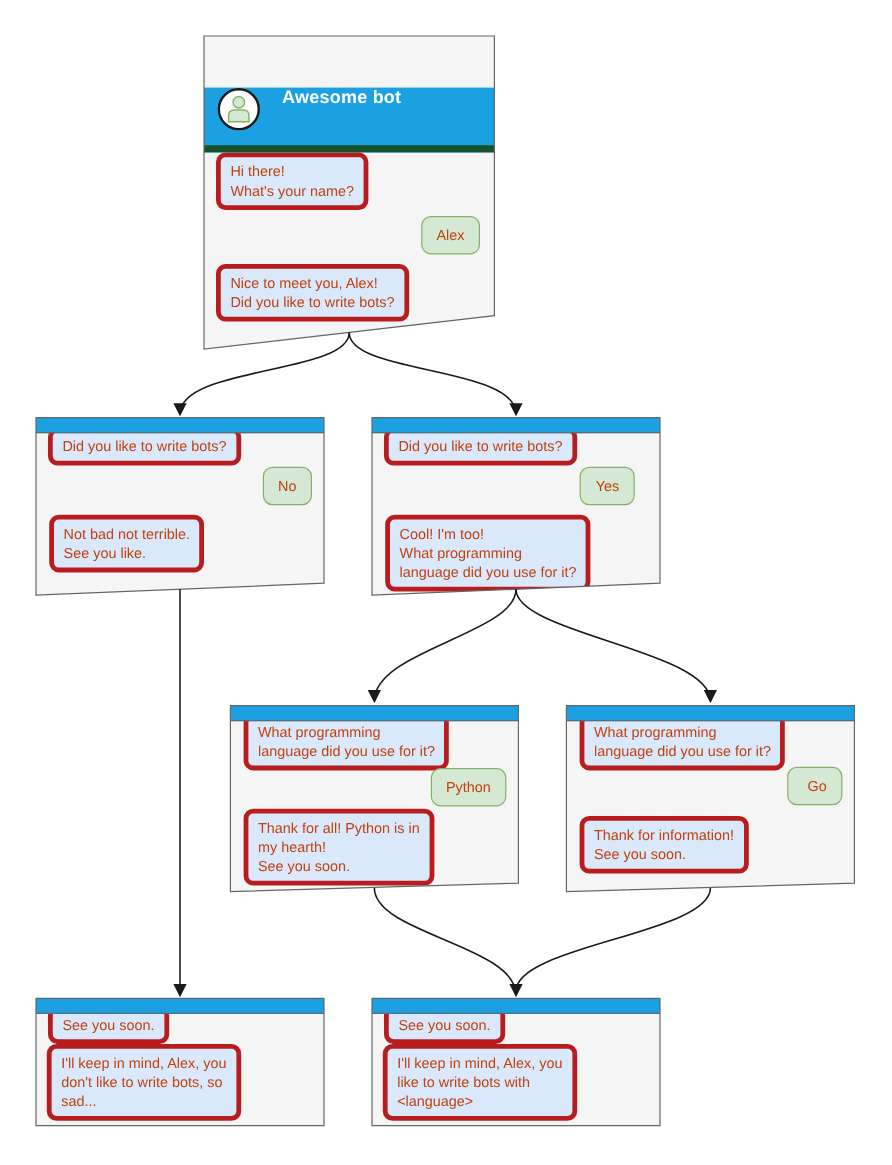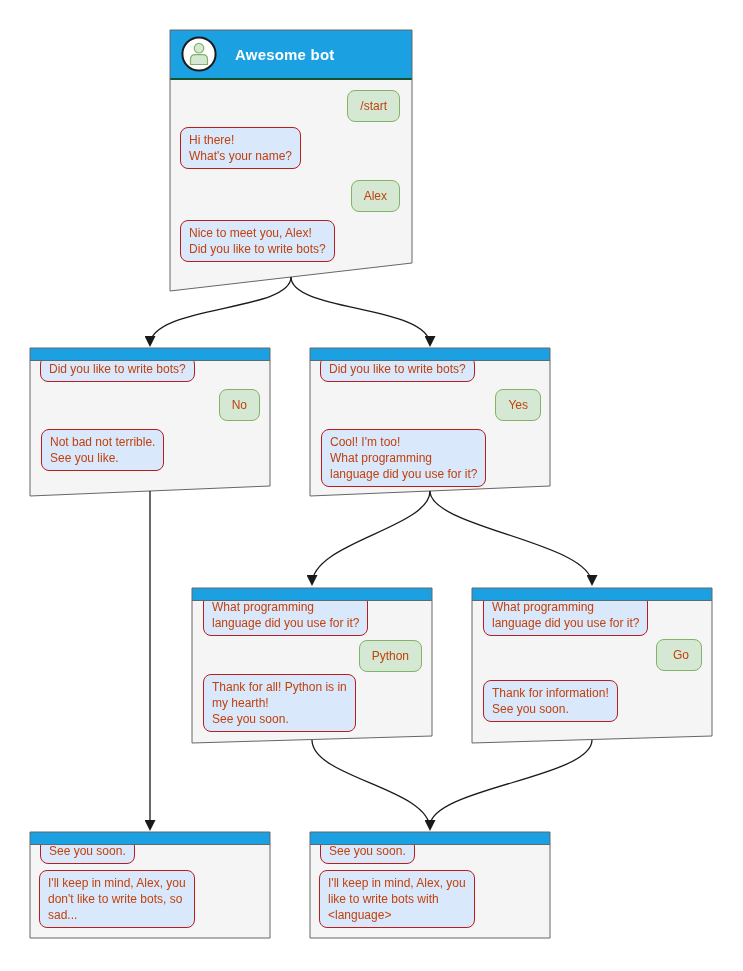--- a/index.html
+++ b/index.html
@@ -16,23 +16,24 @@
     position: absolute;
     background: #f5f5f5;
   }
   .window-header {
     position: absolute; left: 0; top: 0; right: 0;
     background: #1ba1e2;
     z-index: 2;
   }
   .header-root {
     height: 48px;
-    display: flex; align-items: center;
+    display: flex; align-items: flex-start;
     padding-left: 11px;
-    border-bottom: 2px solid #14532d;
+    border-bottom: 6px solid #14532d;
+    margin-top: 43px;
   }
   .header-thin { height: 12px; border-bottom: 1px solid #5b6b75; }
 
   .window-title {
     color: #ffffff;
     font-weight: bold;
     font-size: 15px;
     margin-left: 18px;
     letter-spacing: 0.2px;
   }
@@ -42,21 +43,21 @@
     position: absolute;
     width: max-content;
     max-width: 185px;
     white-space: pre-line;
     font-size: 12px;
     line-height: 16px;
     color: #c2410c;
     border-radius: 8px;
     z-index: 1;
   }
-  .bubble-bot  { background: #dae8fc; border: 1px solid #b91c1c; padding: 4px 8px; }
+  .bubble-bot  { background: #dae8fc; border: 4px solid #b91c1c; padding: 4px 8px; }
   .bubble-user { background: #d5e8d4; border: 1px solid #82b366; padding: 7px 12px; }
 
   #overlay {
     position: absolute; left: 0; top: 0;
     z-index: 10;
     pointer-events: none;
   }
   .window-outline { fill: none; stroke: #666666; stroke-width: 1; }
   .connector { fill: none; stroke: #1a1a1a; stroke-width: 1.3; }
 </style>
@@ -89,21 +90,21 @@
     <div class="bubble bubble-bot" style="left:10px; top:8px;">Did you like to write bots?</div>
     <div class="bubble bubble-user" style="right:10px; top:41px;">No</div>
     <div class="bubble bubble-bot" style="left:11px; top:81px;">Not bad not terrible.
 See you like.</div>
   </div>
 
   <div class="chat-window" style="left:310px; top:348px; width:240px; height:148px;
               clip-path: polygon(0 0, 100% 0, 100% 138px, 0 100%);">
     <div class="window-header header-thin"></div>
     <div class="bubble bubble-bot" style="left:10px; top:8px;">Did you like to write bots?</div>
-    <div class="bubble bubble-user" style="right:9px; top:41px;">Yes</div>
+    <div class="bubble bubble-user" style="right:21px; top:41px;">Yes</div>
     <div class="bubble bubble-bot" style="left:11px; top:81px;">Cool! I'm too!
 What programming
 language did you use for it?</div>
   </div>
 
   <div class="chat-window" style="left:192px; top:588px; width:240px; height:155px;
               clip-path: polygon(0 0, 100% 0, 100% 148px, 0 100%);">
     <div class="window-header header-thin"></div>
     <div class="bubble bubble-bot" style="left:11px; top:6px;">What programming
 language did you use for it?</div>

